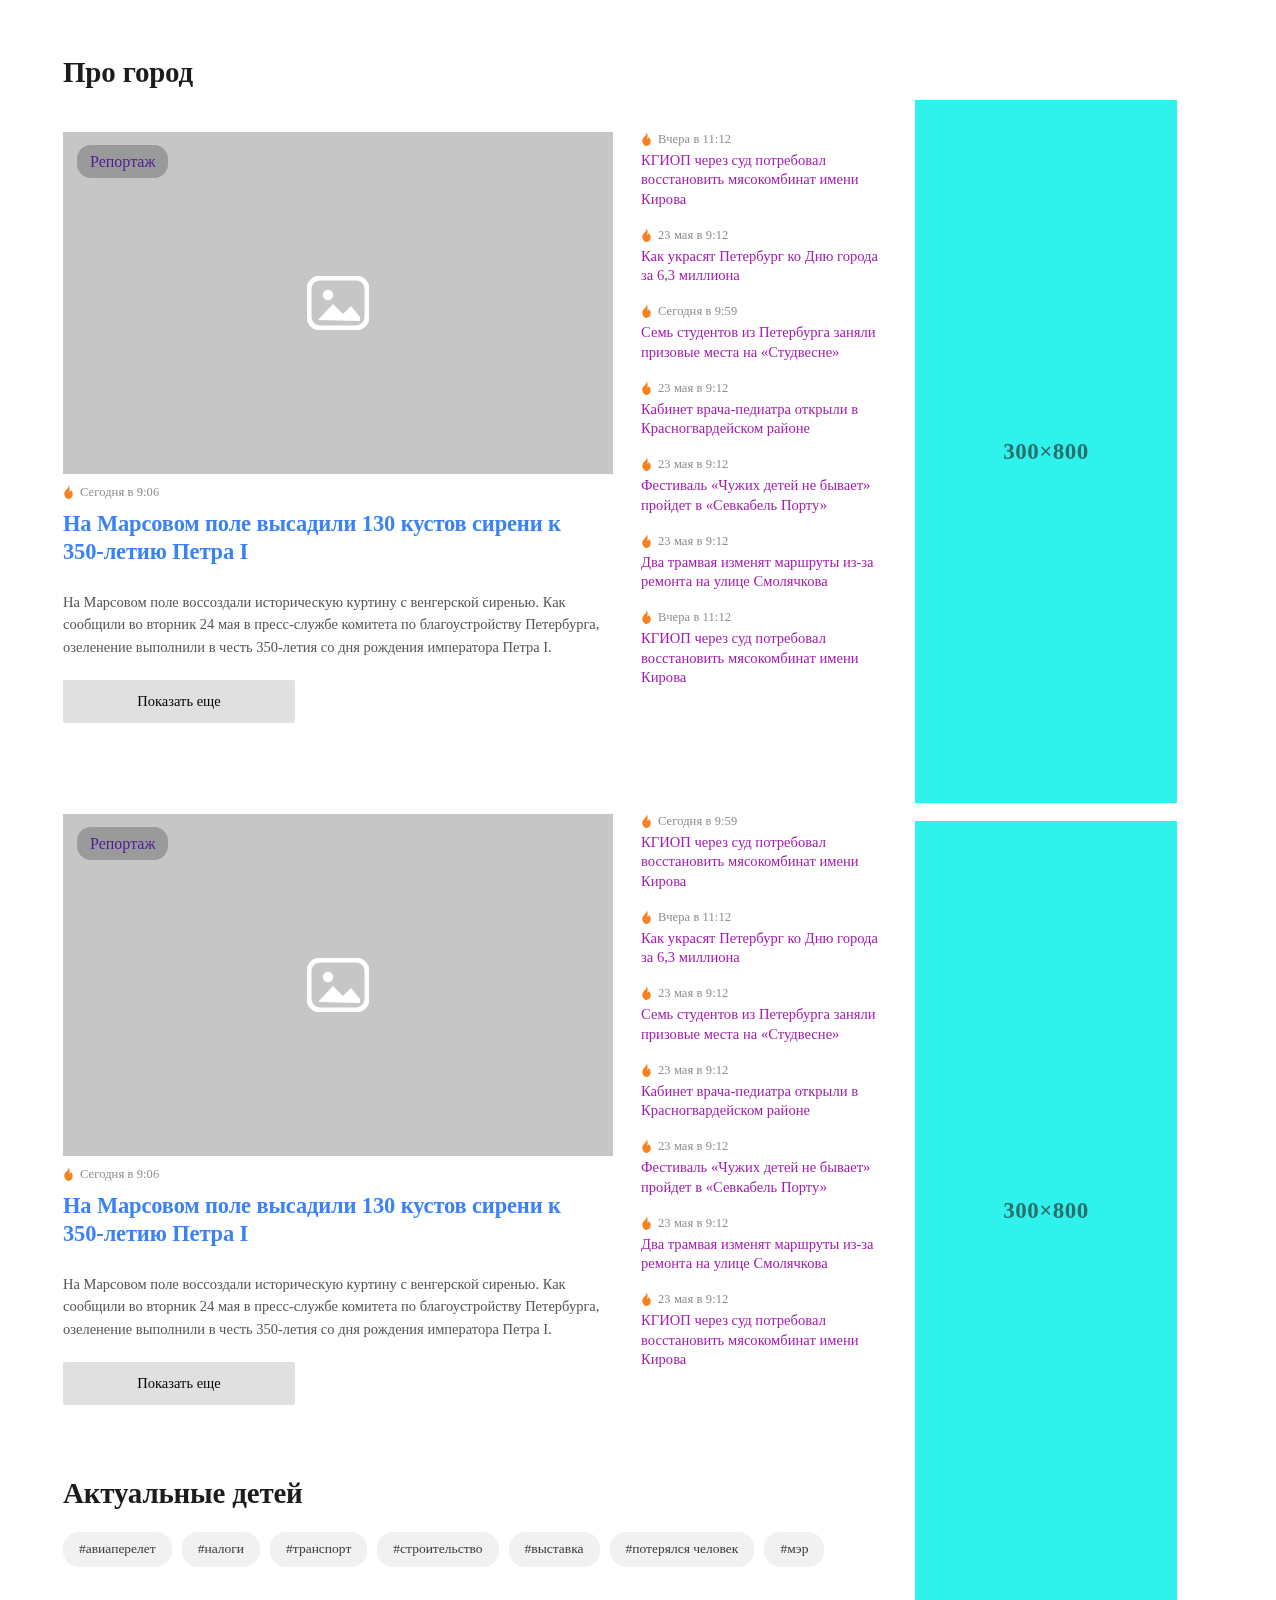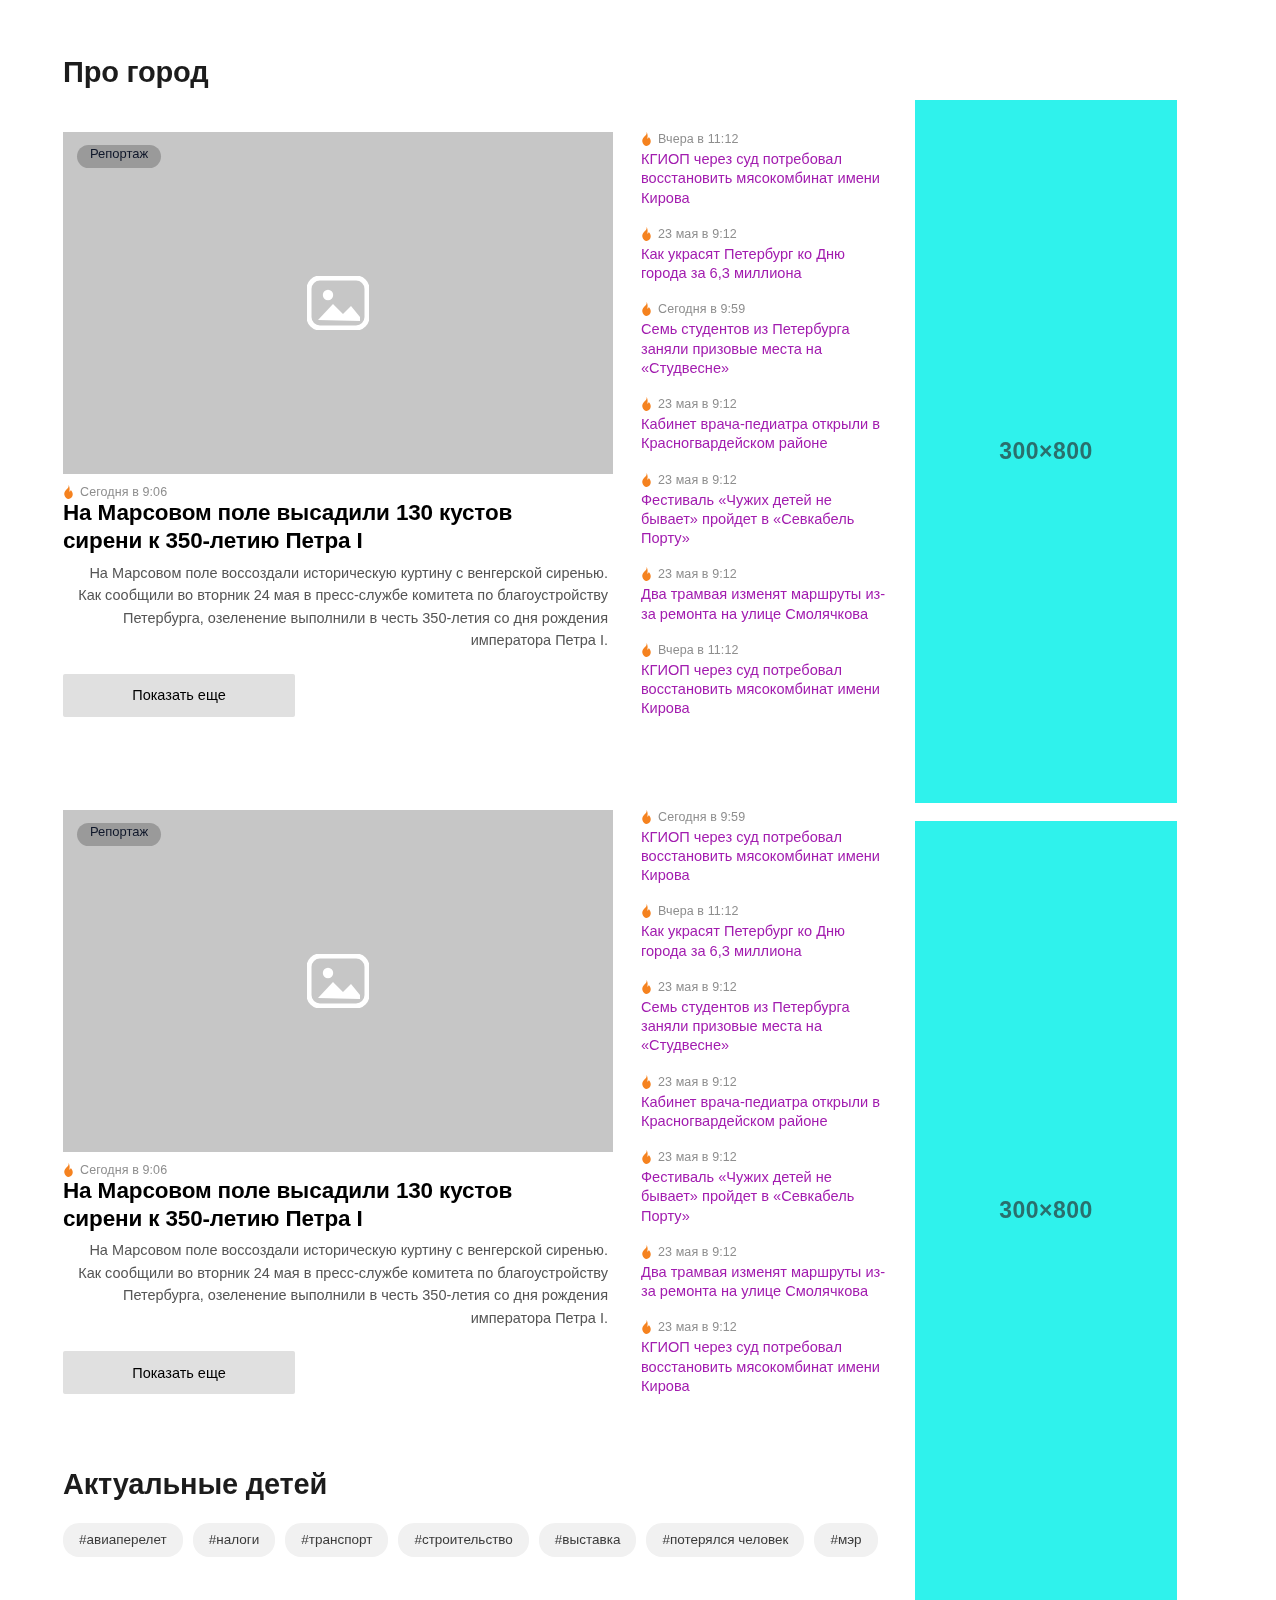--- a/index.html
+++ b/index.html
@@ -11,20 +11,21 @@
     background: #ffffff;
     font-family: "Liberation Sans", "DejaVu Sans", sans-serif;
     color: #1a1a1a;
     overflow: hidden;
   }
 
   .page {
     position: relative;
     width: 1276px;
     height: 1376px;
+    font-family: Liberation Serif, serif;
   }
 
   
   .content-col {
     position: absolute;
     left: 63px;
     top: 0;
     width: 838px;
   }
 
@@ -54,24 +55,24 @@
     height: 342px;
     background: #c6c6c6;
     overflow: hidden;
   }
 
   .badge {
     position: absolute;
     left: 14px;
     top: 13px;
     background: #9a9a9a;
-    color: #0f172a;
-    font-size: 13px;
+    color: #4c1d95;
+    font-size: 16px;
     line-height: 1;
-    padding: 2px 13px 8px;
+    padding: 9px 13px 8px;
     border-radius: 14px;
     white-space: nowrap;
   }
 
   .placeholder-icon {
     position: absolute;
     left: 50%;
     top: 50%;
     transform: translate(-50%, -50%);
     width: 62px;
@@ -93,35 +94,35 @@
   }
   .flame svg { display: block; width: 100%; height: 100%; }
 
   .meta-time {
     font-size: 12.5px;
     color: #8e8e8e;
     letter-spacing: 0.1px;
   }
 
   .article-title {
+    margin-top: 10px;
     font-size: 22.5px;
     line-height: 1.26;
     font-weight: 700;
-    color: #000000;
+    color: #3b82f6;
     letter-spacing: -0.15px;
     max-width: 530px;
   }
 
   .article-lead {
-    margin-top: 6px;
+    margin-top: 24px;
     font-size: 14.5px;
     line-height: 1.55;
     color: #555555;
     max-width: 545px;
-    text-align: right;
   }
 
   .more-btn {
     margin-top: 22px;
     width: 232px;
     height: 43px;
     background: #e0e0e0;
     border: none;
     border-radius: 2px;
     font-family: inherit;

